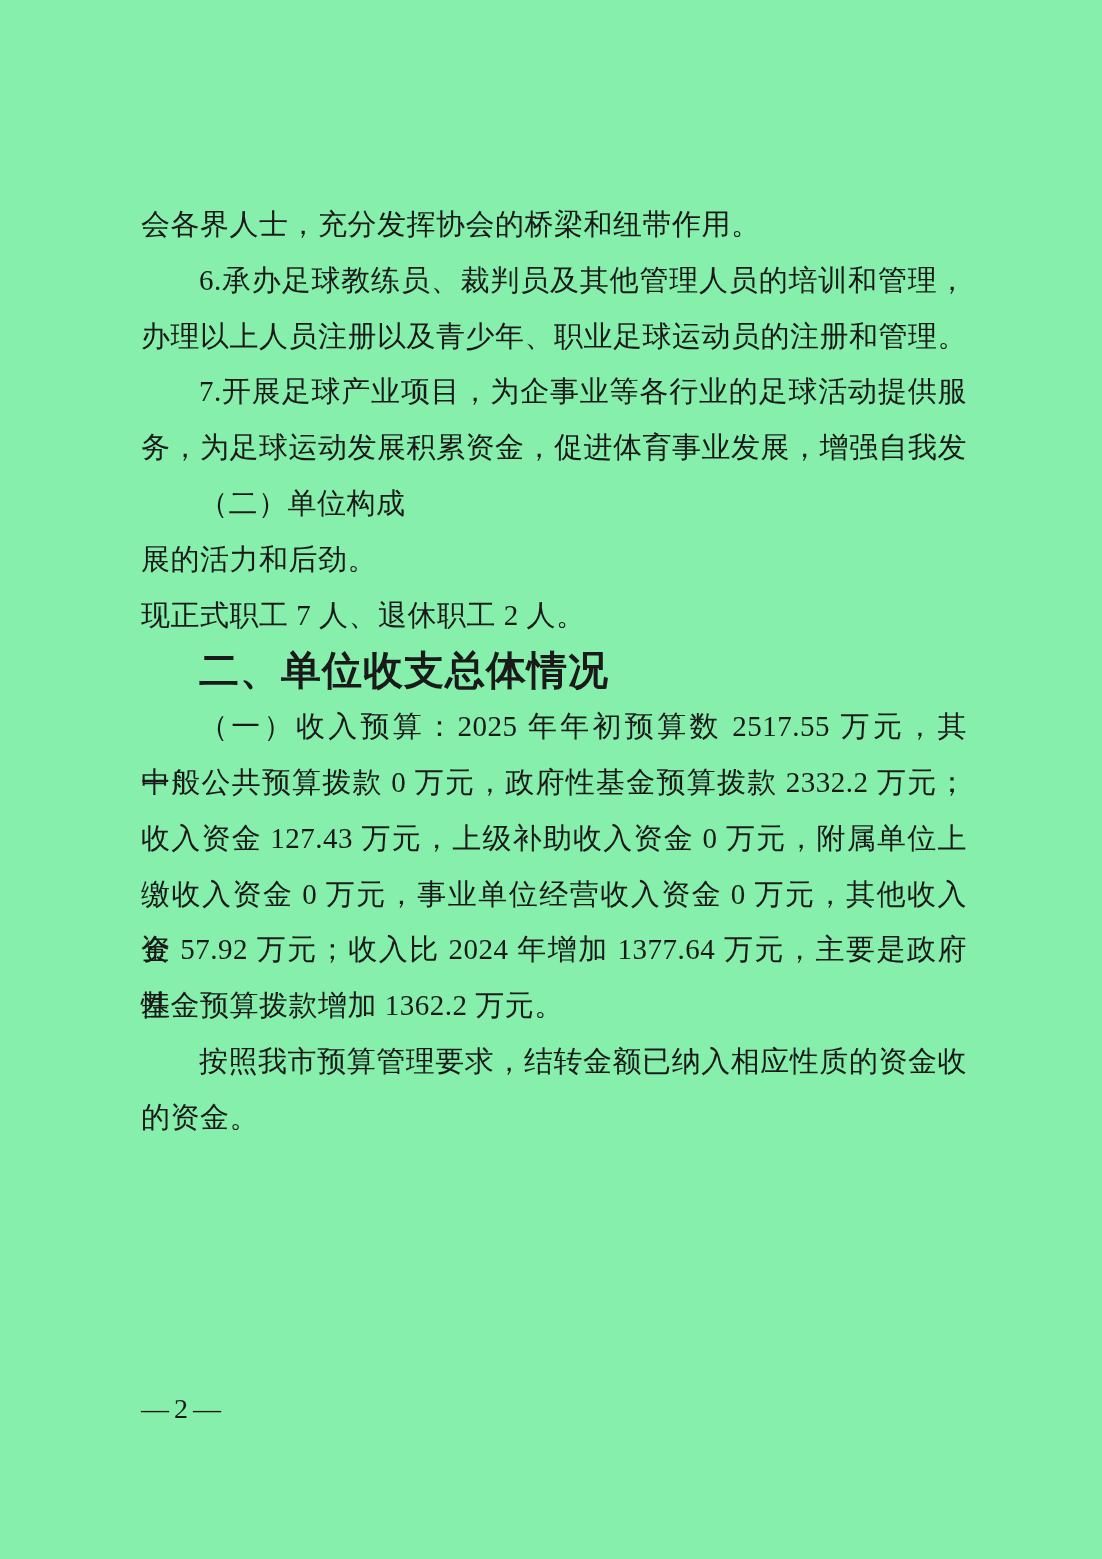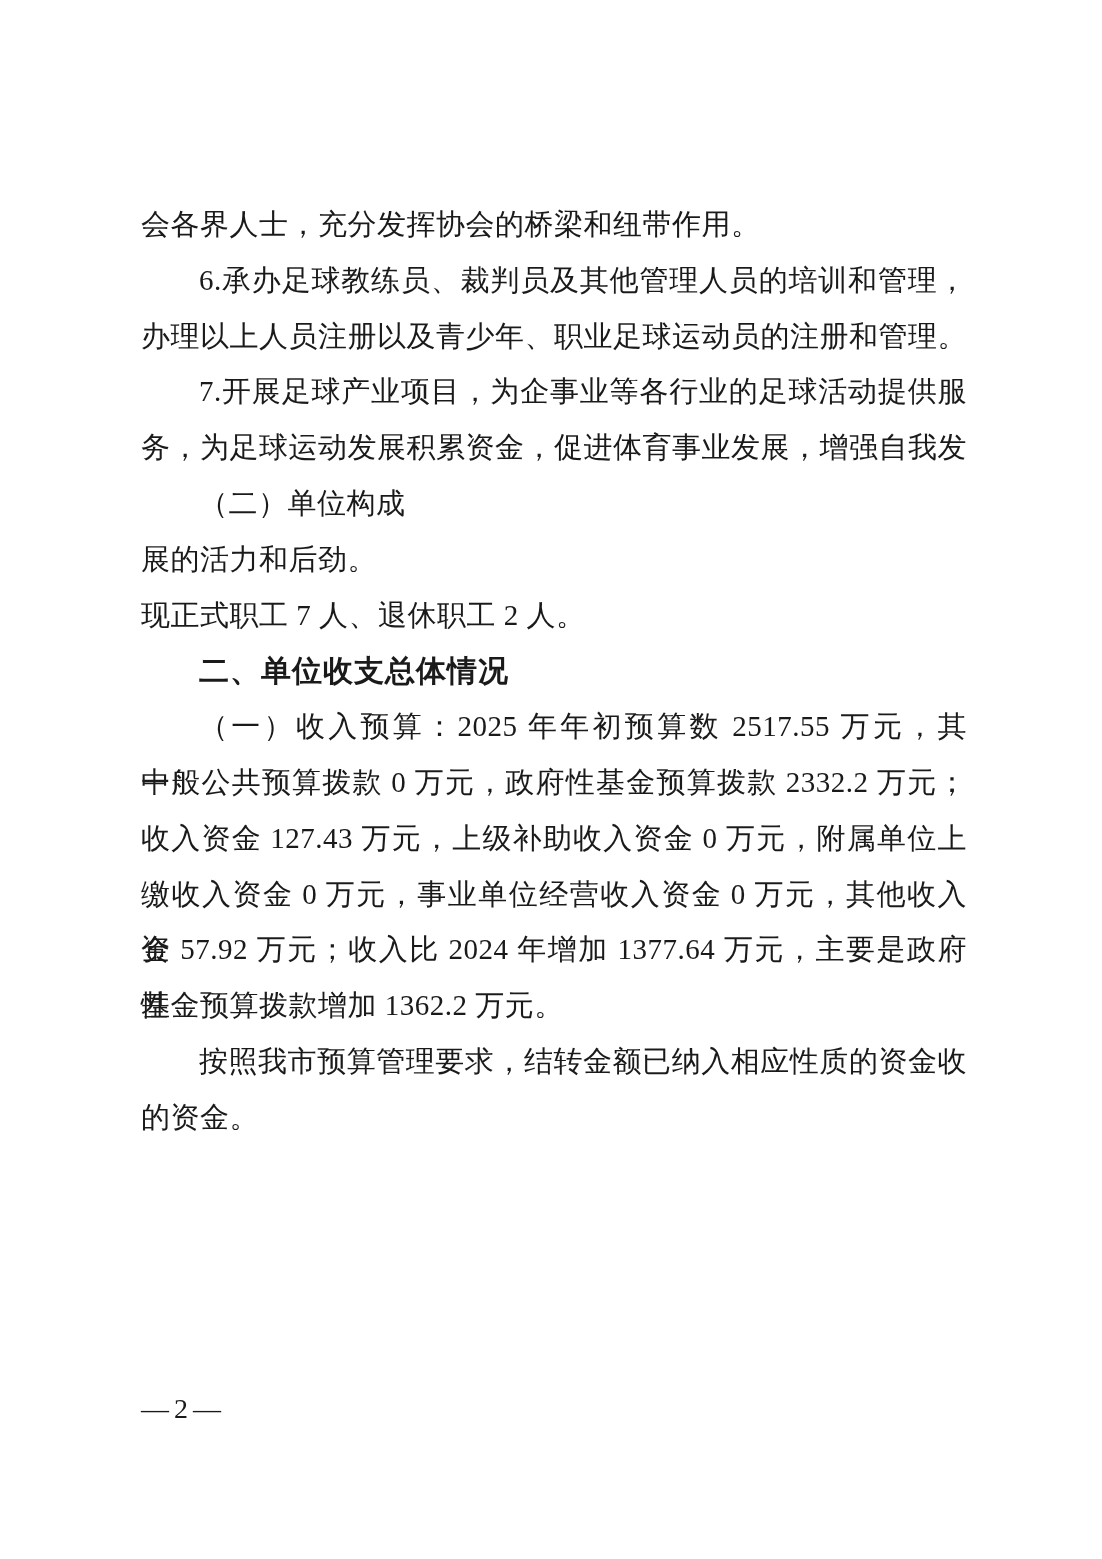--- a/index.html
+++ b/index.html
@@ -1,21 +1,21 @@
 <!DOCTYPE html>
 <html><head>
 <meta charset="utf-8">
 <style>
   html, body { margin: 0; padding: 0; background: #e8e8e8; }
   .page {
     position: relative;
     width: 1102px;
     height: 1559px;
     margin: 0 auto;
-    background: #ffffff;
+    background: #86efac;
     color: #1a1a1a;
     font-family: "Liberation Serif", "DejaVu Serif", serif;
     overflow: hidden;
   }
   .body-text {
     position: absolute;
     left: 141px;
     top: 197px;
     width: 826px;
   }
@@ -26,21 +26,21 @@
     text-align: justify;
     text-align-last: left;
     text-justify: inter-character;
     letter-spacing: 0.5px;
   }
   .indent { text-indent: 58px; }
   .fill { text-align-last: justify; }
   .heading {
     font-family: "Liberation Sans", "DejaVu Sans", sans-serif;
     font-weight: 700;
-    font-size: 30px;
+    font-size: 40px;
     letter-spacing: 1px;
   }
   .footer {
     position: absolute;
     left: 141px;
     top: 1381px;
     font-size: 28px;
     line-height: 55px;
     letter-spacing: 5px;
     color: #1a1a1a;

